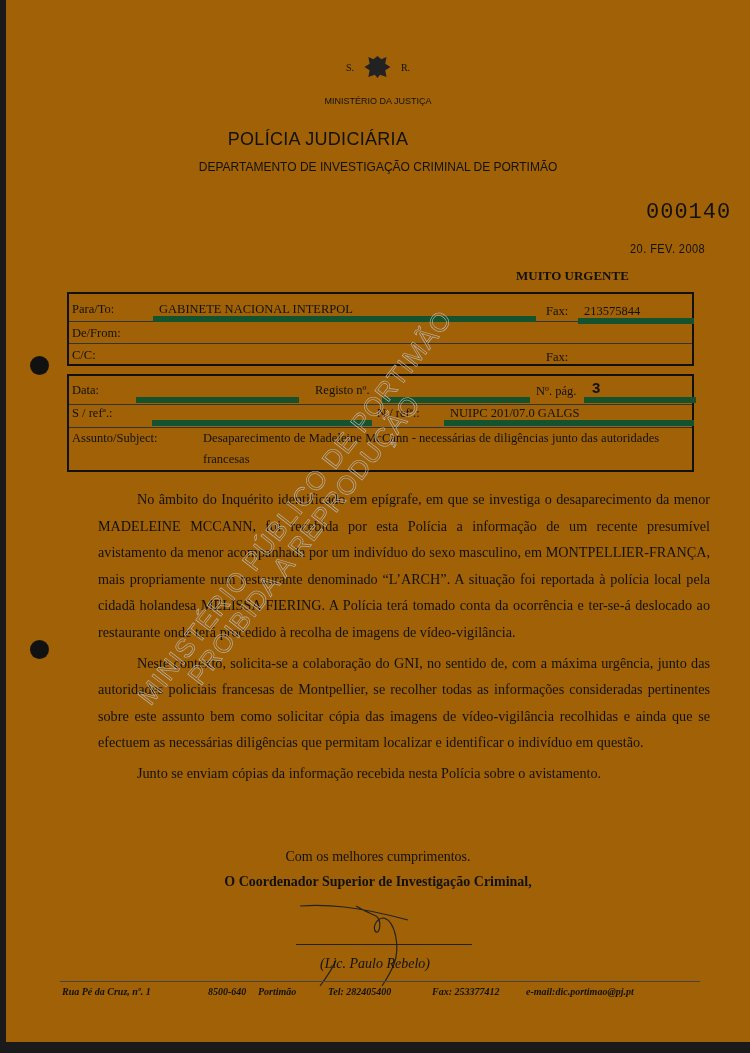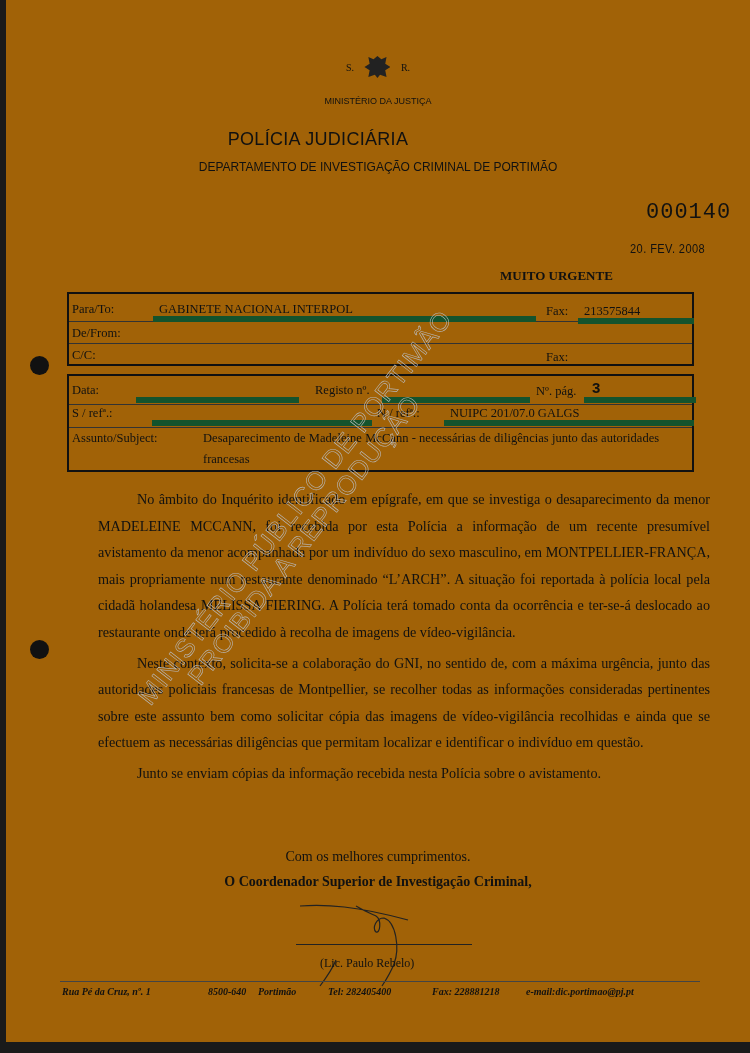--- a/index.html
+++ b/index.html
@@ -20,37 +20,37 @@
     .emblem {
       width: 26px; height: 22px; margin: 0 8px; background: #222;
       clip-path: polygon(50% 0, 65% 15%, 85% 5%, 80% 35%, 100% 50%, 80% 65%, 85% 95%, 60% 85%, 50% 100%, 40% 85%, 15% 95%, 20% 65%, 0 50%, 20% 35%, 15% 5%, 35% 15%);
     }
     .ministry { left: 0; width: 744px; top: 96px; text-align: center; font-family: "Liberation Sans", sans-serif; font-size: 9px; }
     .policia { left: 0; width: 624px; top: 129px; text-align: center; font-family: "Liberation Sans", sans-serif; font-size: 18px; letter-spacing: 0.3px; }
     .dept { left: 0; width: 744px; top: 160px; text-align: center; font-family: "Liberation Sans", sans-serif; font-size: 12px; }
     .fax-title { left: 0; width: 744px; top: 190px; text-align: center; font-weight: bold; font-size: 46px; letter-spacing: 2px; }
     .fax-number { left: 640px; top: 200px; font-family: "Liberation Mono", monospace; font-size: 22px; letter-spacing: 1px; }
     .date-stamp { left: 624px; top: 241px; font-family: "Liberation Sans", sans-serif; font-size: 13px; letter-spacing: 0.5px; transform: scaleX(0.85); transform-origin: left; }
-    .urgent { left: 494px; top: 268px; font-weight: bold; font-size: 13px; }
+    .urgent { left: 510px; top: 268px; font-weight: bold; font-size: 13px; }
     .box { position: absolute; border: 2px solid #111; box-sizing: border-box; }
     .box1 { left: 61px; top: 292px; width: 627px; height: 74px; }
     .box2 { left: 61px; top: 374px; width: 627px; height: 98px; }
     .lbl { position: absolute; font-size: 12.5px; white-space: nowrap; }
     .uline { position: absolute; border-bottom: 6px solid #14532d; font-size: 12.5px; white-space: nowrap; line-height: 14px; }
     .hrule { position: absolute; border-top: 1px solid #333; }
     .body-text {
       position: absolute; left: 92px; top: 486px; width: 612px;
       font-size: 14.2px; line-height: 26.6px; text-align: justify;
     }
     .body-text p { margin: 0; text-indent: 39px; }
     .body-text p + p { margin-top: 4px; }
     .closing { left: 0; width: 744px; top: 849px; text-align: center; font-size: 14px; }
     .signatory { left: 0; width: 744px; top: 874px; text-align: center; font-size: 14px; font-weight: bold; }
     .sig-line { left: 290px; top: 944px; width: 176px; border-top: 1px solid #222; }
-    .sig-name { left: 314px; top: 956px; font-size: 12px; }
+    .sig-name { left: 314px; top: 956px; font-size: 14px; font-style: italic; }
     .footer-rule { left: 54px; top: 981px; width: 640px; border-top: 1px solid #444; }
     .footer { top: 986px; font-size: 10px; font-weight: bold; font-style: italic; white-space: nowrap; }
     .watermark {
       position: absolute; font-family: "Liberation Sans", sans-serif; font-size: 26px;
       color: transparent; -webkit-text-stroke: 0.6px #b9b9b9; letter-spacing: 1px;
       transform: rotate(-52deg); transform-origin: left bottom; white-space: nowrap;
       pointer-events: none;
     }
     .page3 { font-family: "Liberation Sans", sans-serif; font-weight: bold; font-size: 15px; }
   </style>
@@ -124,18 +124,18 @@
     <path d="M4 8 C30 6 60 8 112 22 M60 8 C70 14 76 16 80 18 C86 22 84 36 80 34 C76 30 80 20 88 20 C100 24 104 50 98 66 C94 76 90 82 86 88 M40 62 C36 72 30 80 24 88" fill="none" stroke="#222" stroke-width="1.2"></path>
   </svg>
   <div class="abs sig-line"></div>
   <div class="abs sig-name">(Lic. Paulo Rebelo)</div>
 
   <div class="abs footer-rule"></div>
   <div class="abs footer" style="left:56px;">Rua Pé da Cruz, nº. 1</div>
   <div class="abs footer" style="left:202px;">8500-640</div>
   <div class="abs footer" style="left:252px;">Portimão</div>
   <div class="abs footer" style="left:322px;">Tel: 282405400</div>
-  <div class="abs footer" style="left:426px;">Fax: 228881218</div>
+  <div class="abs footer" style="left:426px;">Fax: 253377412</div>
   <div class="abs footer" style="left:520px;">e-mail:dic.portimao@pj.pt</div>
 
   <div class="watermark" style="left:150px; top:680px;">MINISTÉRIO PÚBLICO DE PORTIMÃO</div>
   <div class="watermark" style="left:200px; top:660px;">PROIBIDA A REPRODUÇÃO</div>
 </div>
 
 </body></html>

